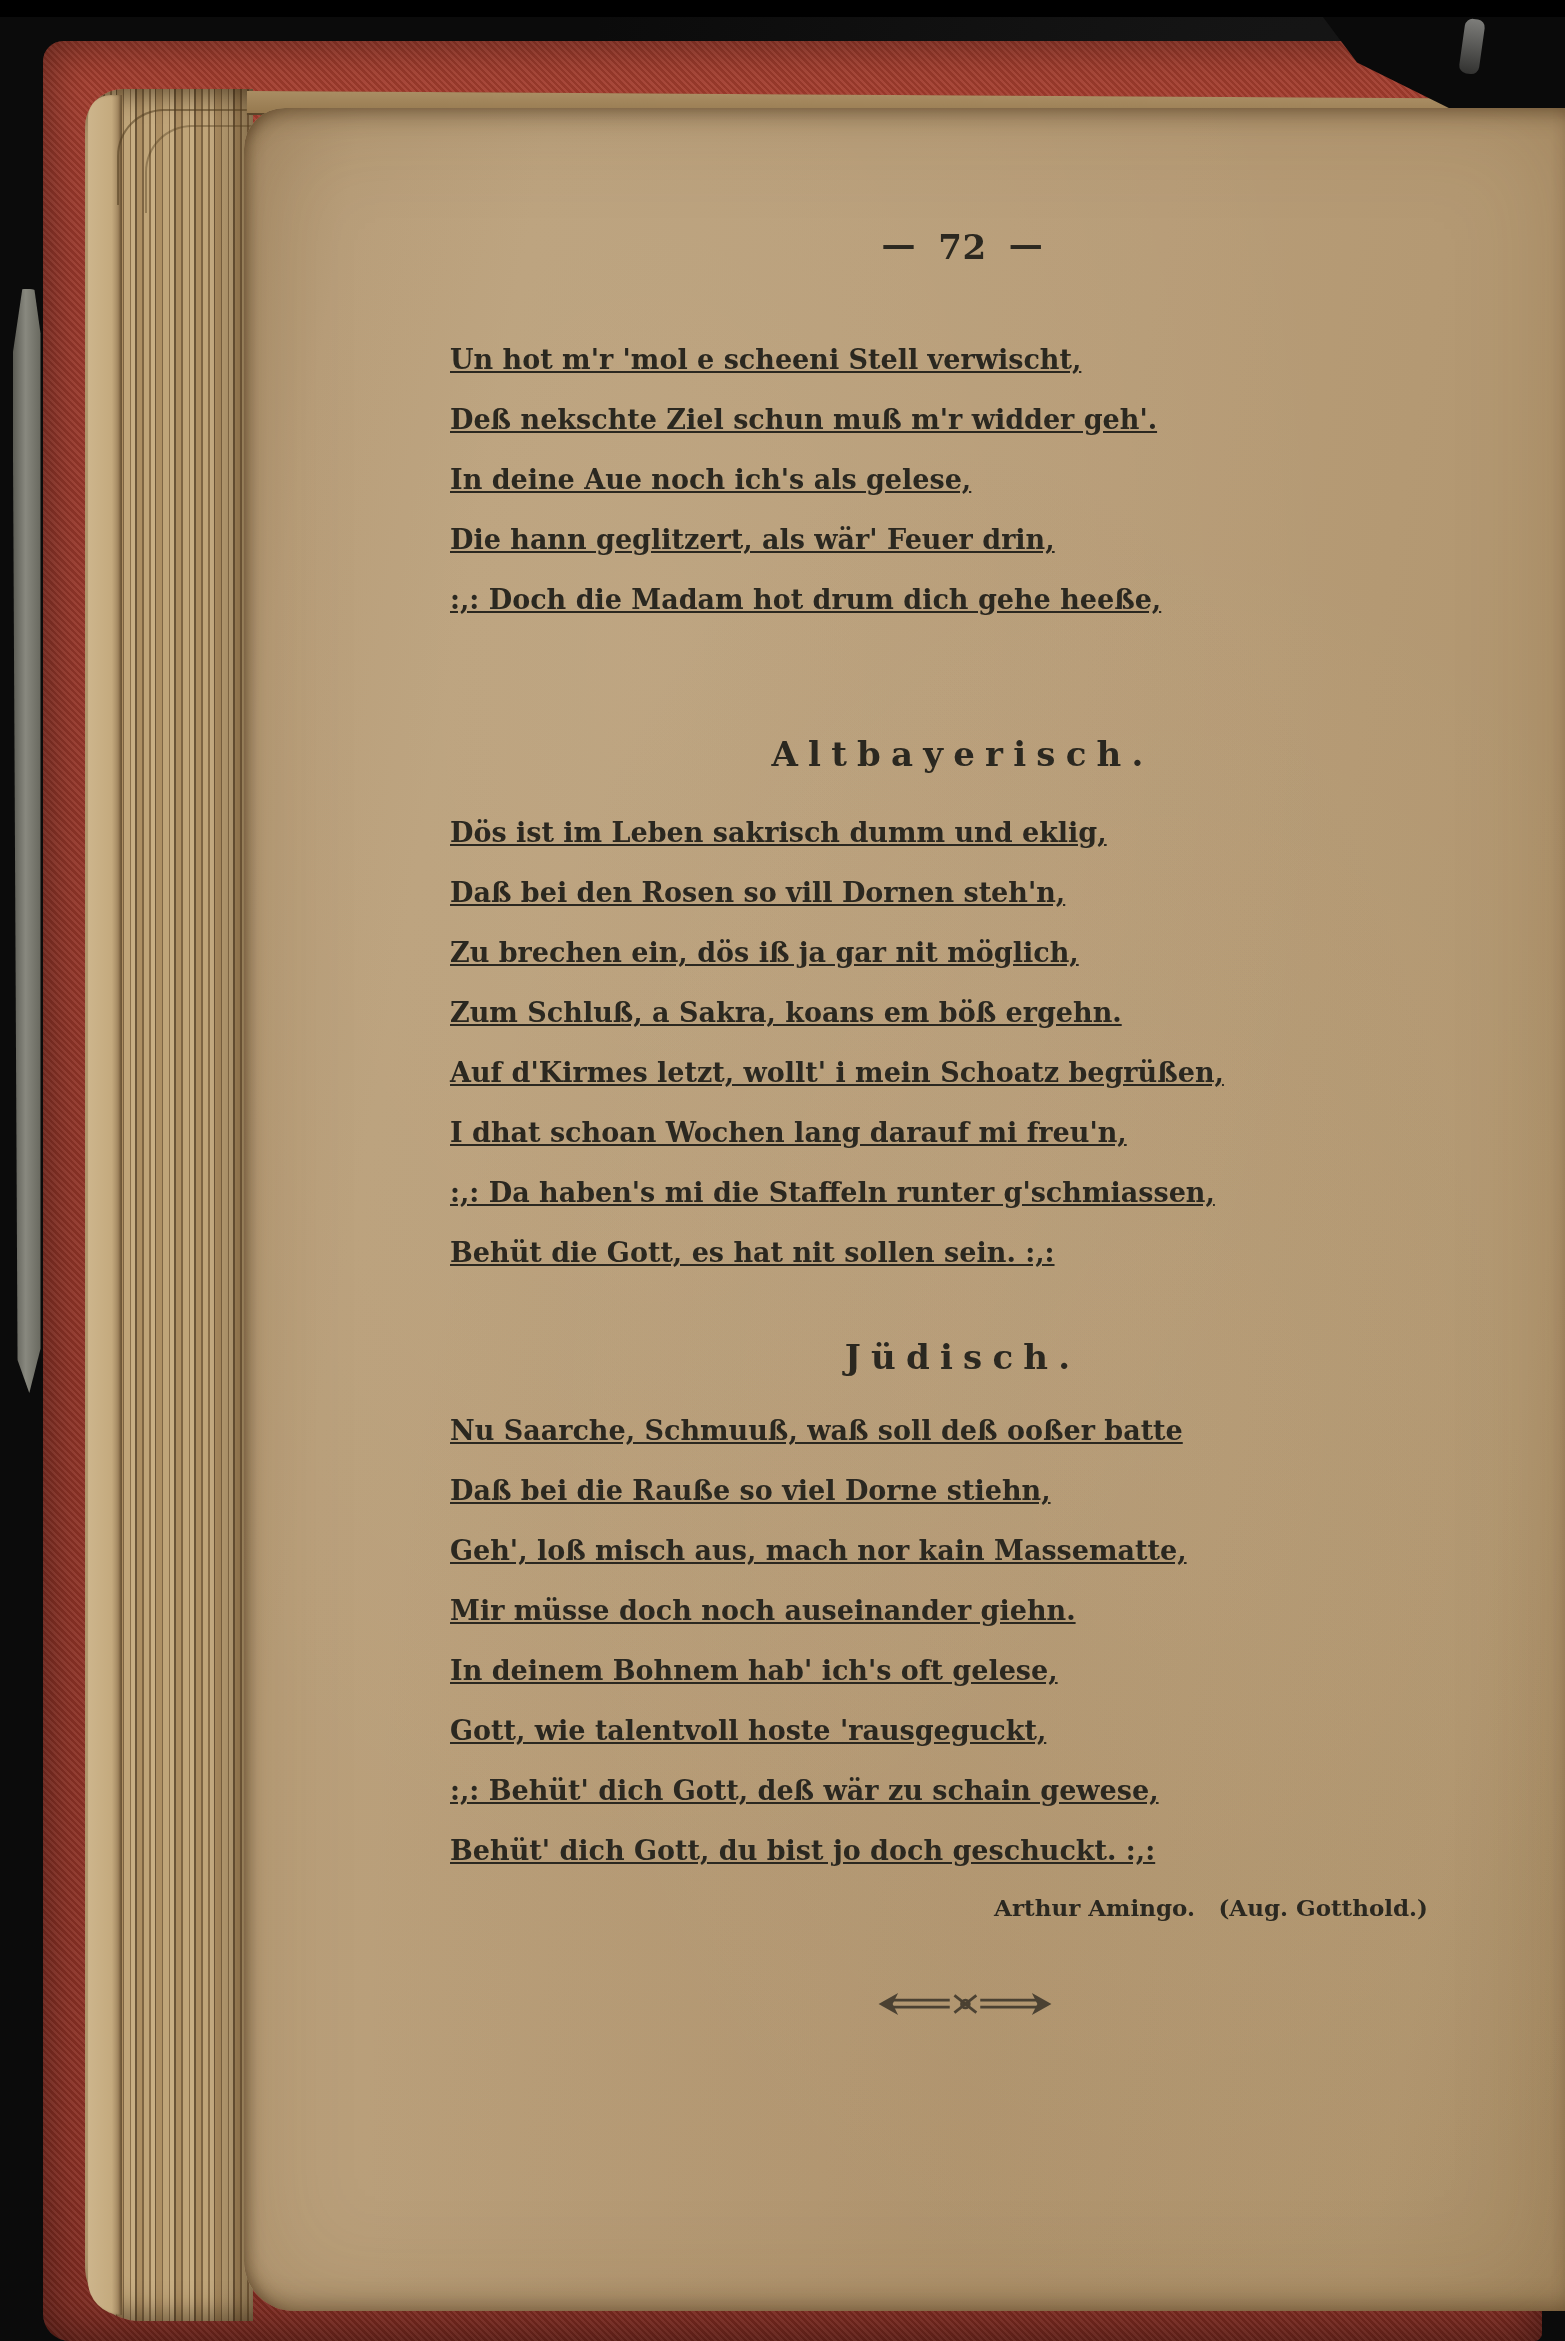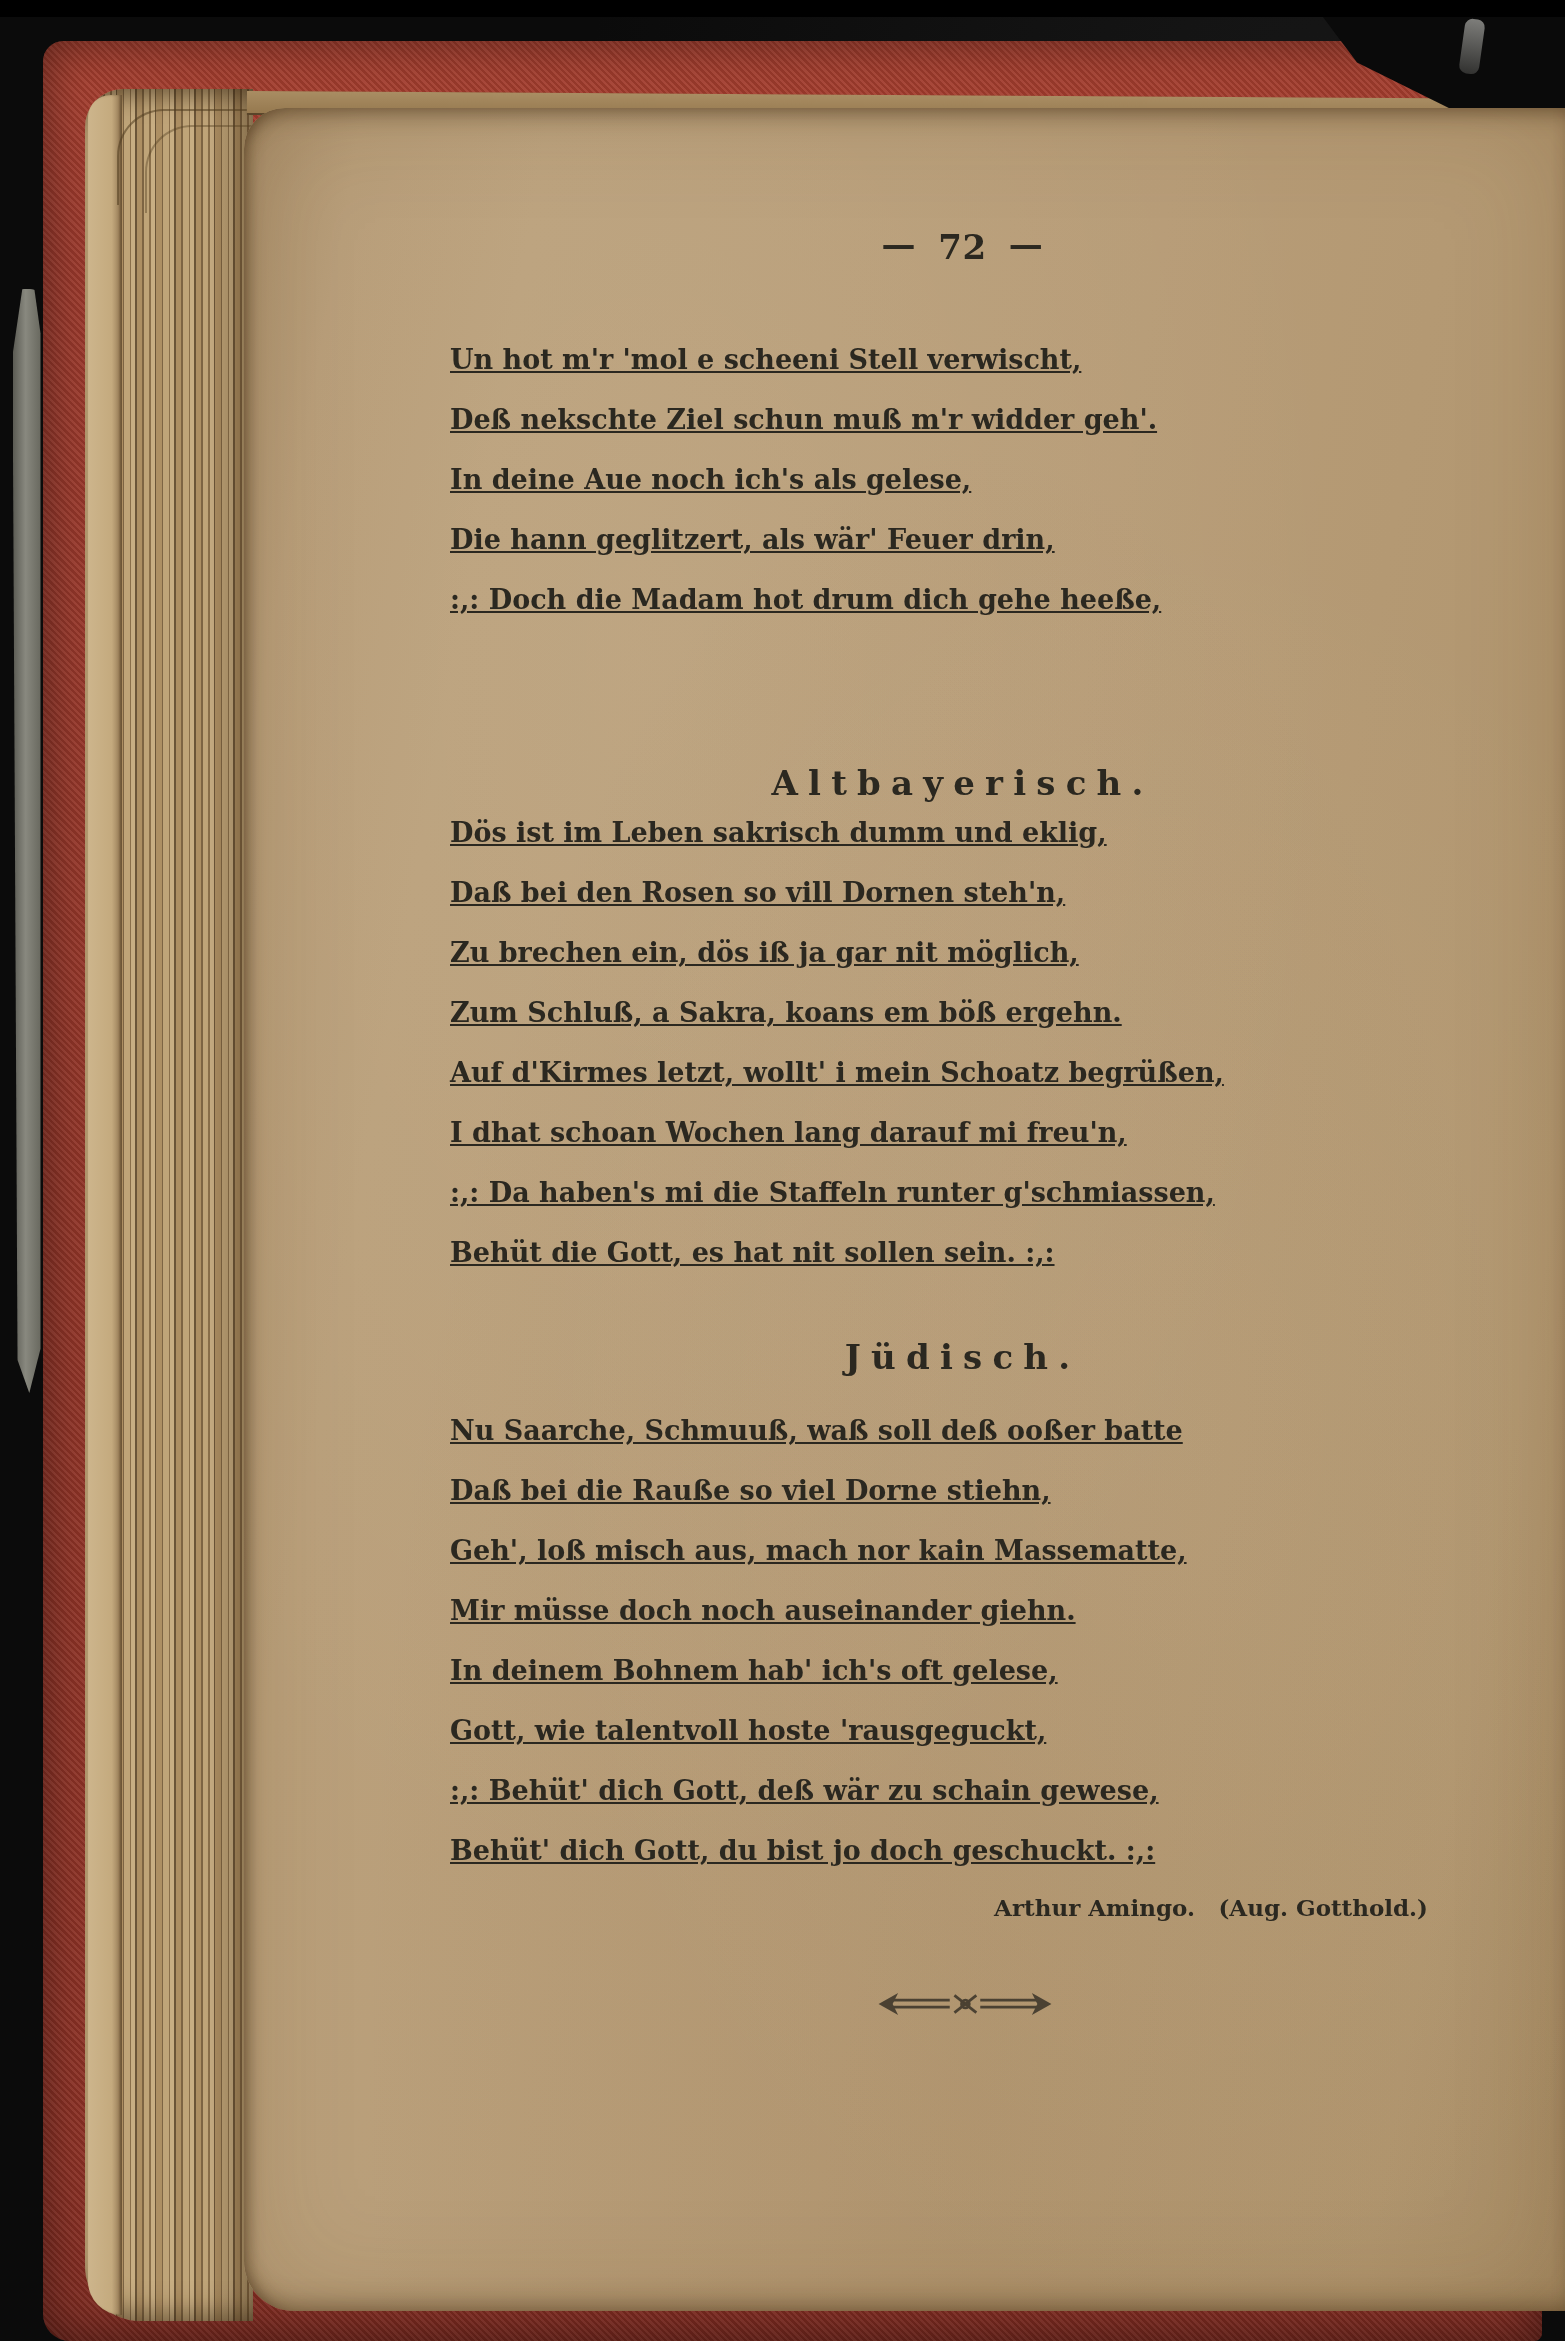--- a/index.html
+++ b/index.html
@@ -93,21 +93,21 @@
     text-align:center;font-size:34px;letter-spacing:0.02em;
   }
   .pagenum .dash{margin:0 22px;position:relative;top:-3.1px;}
   .stanza{position:absolute;white-space:nowrap;}
   .pline{font-size:27px;line-height:60px;white-space:nowrap;text-decoration:underline;}
   .heading{
     position:absolute;left:450px;width:1025px;text-align:center;
     font-size:34px;letter-spacing:0.30em;white-space:nowrap;
   }
   .s1{left:450px;top:313px;}
-  .h1{top:746px;text-align:center;}
+  .h1{top:717px;text-align:center;}
   .s2{left:450px;top:786px;}
   .h2{top:1320px;}
   .s3{left:450px;top:1384px;}
   .attribution{
     position:absolute;left:450px;top:1877px;width:978px;
     text-align:right;font-size:23px;white-space:nowrap;
   }
   .attribution .real{margin-left:23.5px;}
   .ornament{position:absolute;left:877px;top:1965px;width:176px;height:44px;opacity:0.88;}
 </style>

